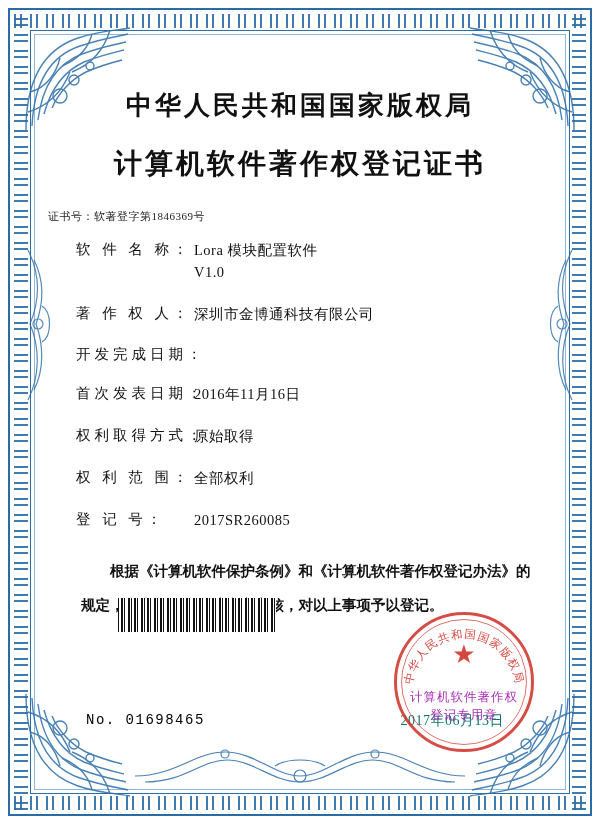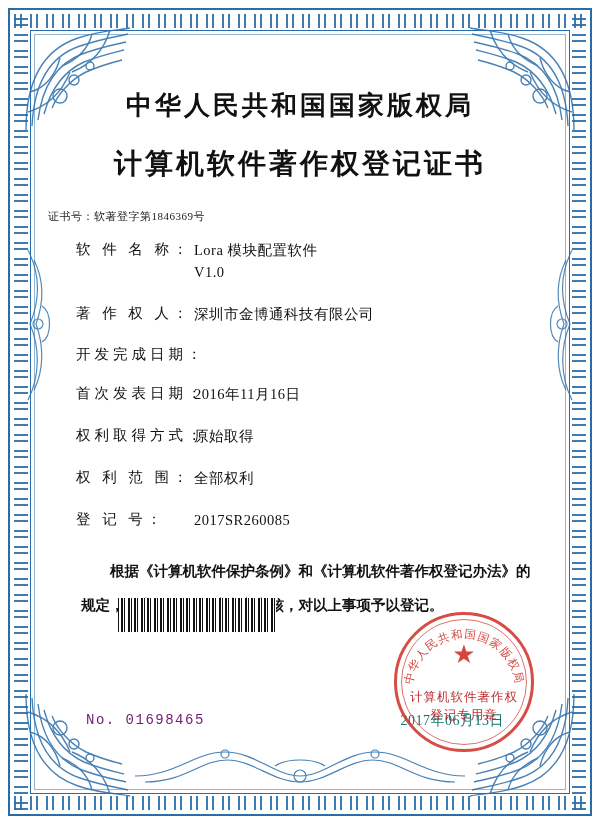--- a/index.html
+++ b/index.html
@@ -183,21 +183,21 @@
         #111 3px, #111 5px, #fff 5px, #fff 6px,
         #111 6px, #111 7px, #fff 7px, #fff 10px,
         #111 10px, #111 12px, #fff 12px, #fff 13px);
   }
 
   .serial {
     position: absolute;
     left: 86px;
     top: 712px;
     font-size: 14px;
-    color: #701a75;
+    color: #000000;
     letter-spacing: 1.5px;
     font-family: "Liberation Mono", monospace;
   }
   .date-issued {
     position: absolute;
     right: 96px;
     top: 712px;
     font-size: 14px;
     color: #0f766e;
     letter-spacing: .5px;
@@ -247,21 +247,21 @@
     font-family: "Liberation Serif", serif;
     letter-spacing: 1.2px;
     opacity: .9;
   }
   .seal-lines {
     position: absolute;
     left: 0;
     right: 0;
     top: 76px;
     text-align: center;
-    color: #b91c1c;
+    color: #a21caf;
     font-size: 12.5px;
     line-height: 1.45;
     letter-spacing: 1px;
     opacity: .92;
   }
 </style>
 </head>
 <body>
 
 <div class="page">

